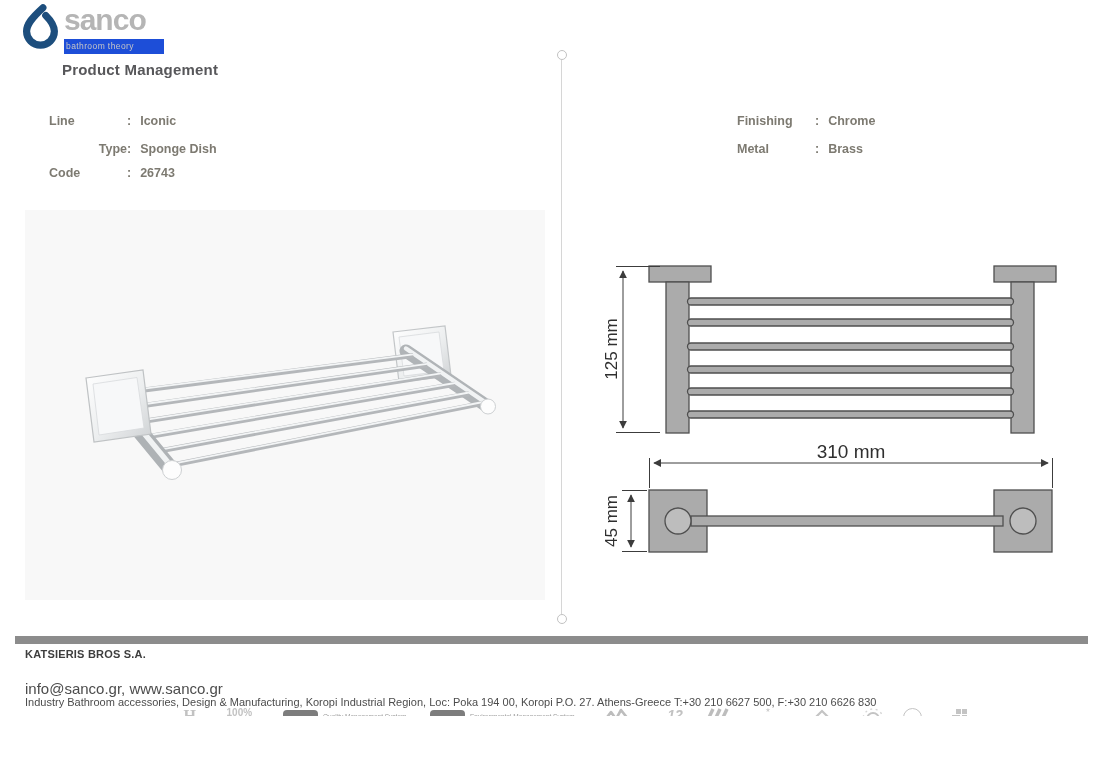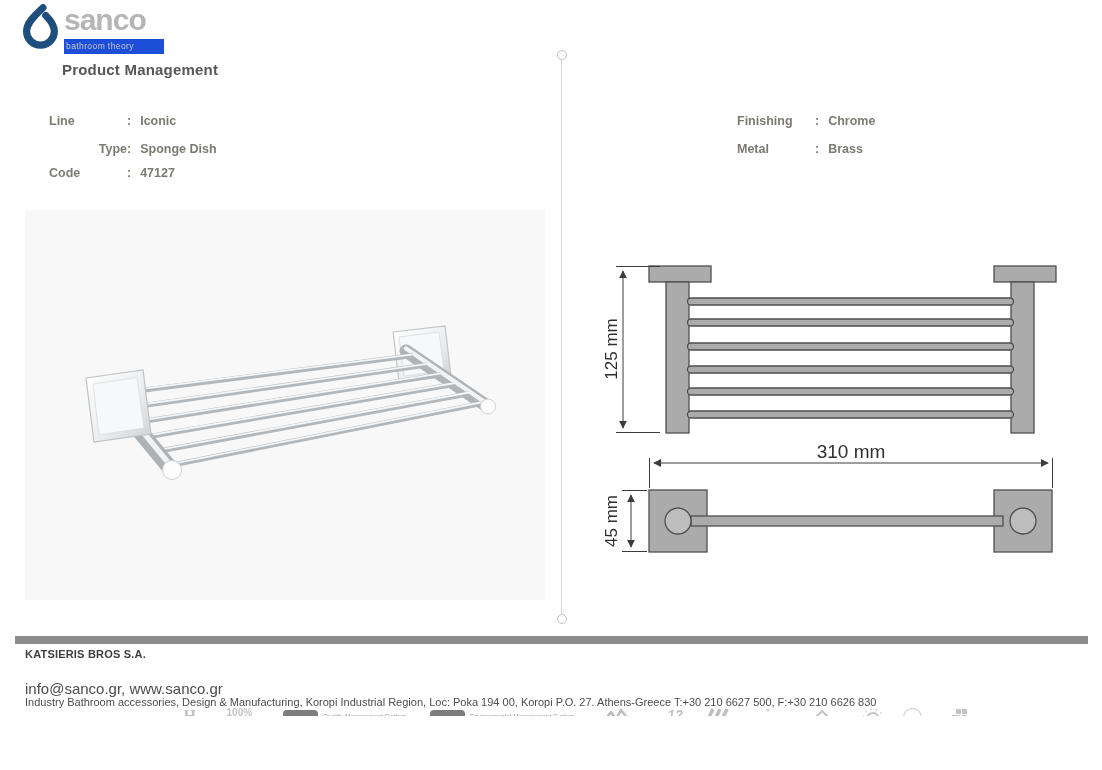--- a/index.html
+++ b/index.html
@@ -82,21 +82,21 @@
 
   <div class="section-title left">Product Management</div>
 
   <div class="info-row" style="left:25px; top:114px;">
     <span class="lbl">Line</span><span class="colon">:</span><span class="val">Iconic</span>
   </div>
   <div class="info-row" style="left:25px; top:142px;text-align:right;">
     <span class="lbl">Type</span><span class="colon">:</span><span class="val">Sponge Dish</span>
   </div>
   <div class="info-row" style="left:25px; top:166px;">
-    <span class="lbl">Code</span><span class="colon">:</span><span class="val">47127</span>
+    <span class="lbl">Code</span><span class="colon">:</span><span class="val">26743</span>
   </div>
 
   <div class="product-photo">
     <svg width="520" height="390" viewBox="0 0 520 390">
       <defs>
         <linearGradient id="plateg" x1="0" y1="0" x2="1" y2="1">
           <stop offset="0" stop-color="#ffffff"></stop>
             <stop offset="0.55" stop-color="#eceeef"></stop>
             <stop offset="1" stop-color="#ced1d3"></stop>
         </linearGradient>

